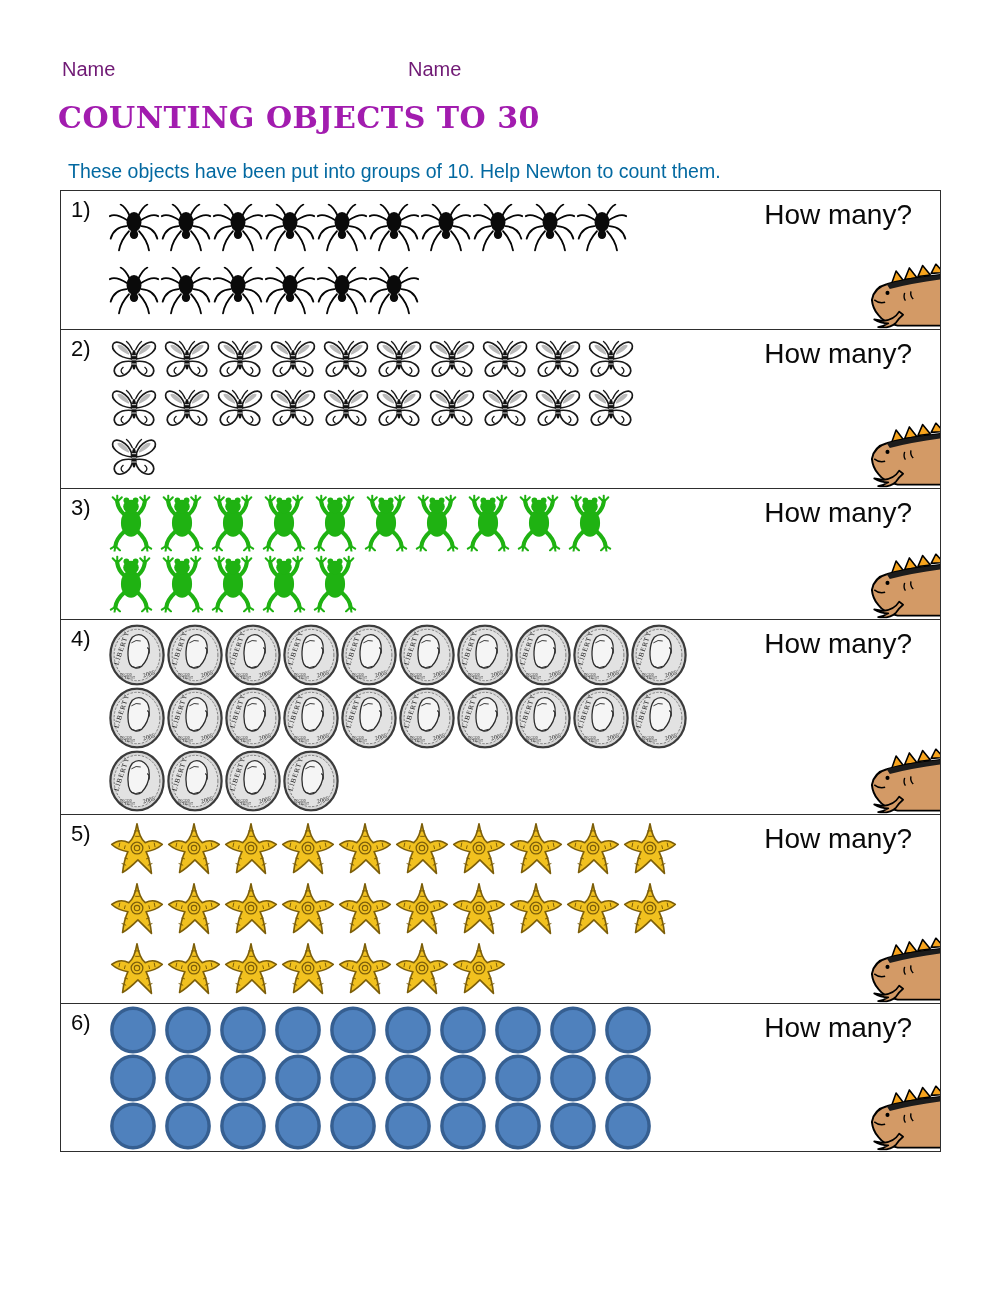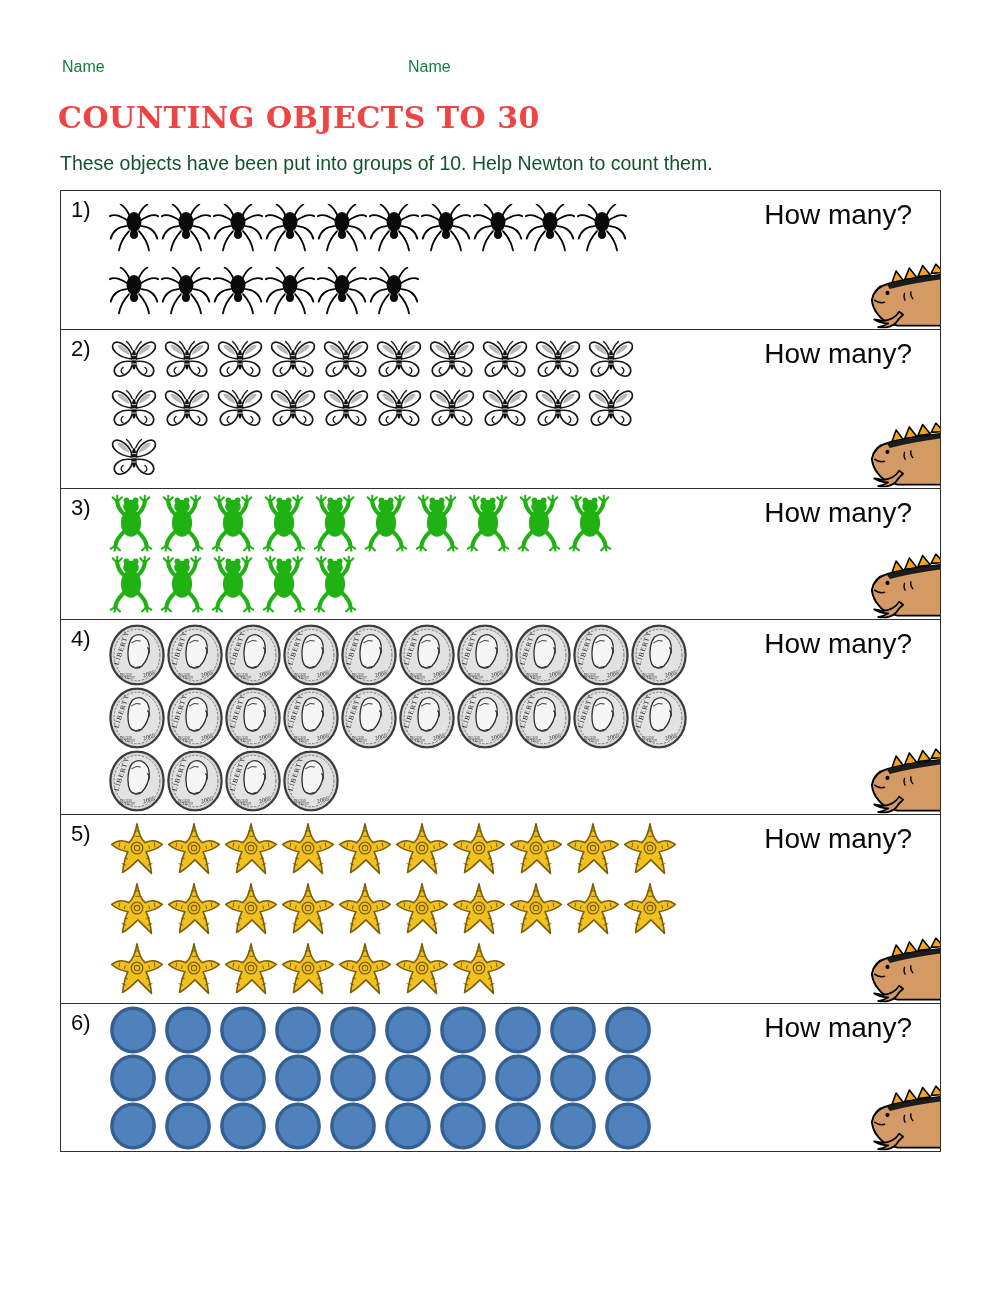--- a/index.html
+++ b/index.html
@@ -1,28 +1,28 @@
 <!DOCTYPE html>
 <html><head>
 <meta charset="utf-8">
 <style>
   html,body{margin:0;padding:0;background:#fff;}
   .sheet{
     position:relative;width:1000px;height:1294px;background:#fff;
     font-family:"Liberation Sans",sans-serif;color:#111;overflow:hidden;
   }
-  .top-label{position:absolute;top:58px;font-size:16px;color:#15803d;}
+  .top-label{position:absolute;top:58px;font-size:20px;color:#701a75;}
   .name-label{left:62px;}
   .date-label{left:408px;}
   .page-title{
     position:absolute;left:58px;top:100px;margin:0;
     font-family:"DejaVu Serif","Liberation Serif",serif;
-    font-weight:600;font-size:30px;letter-spacing:.5px;color:#ef4444;
+    font-weight:600;font-size:30px;letter-spacing:.5px;color:#a21caf;
   }
-  .instruction{position:absolute;left:60px;top:152px;margin:0;font-size:19.5px;color:#14532d;text-align:right;}
+  .instruction{position:absolute;left:60px;top:152px;margin:8px;font-size:19.5px;color:#0369a1;text-align:right;}
   .problems{position:absolute;left:60px;top:190px;width:881px;border:1.6px solid #2e2e2e;box-sizing:border-box;}
   .row{position:relative;overflow:hidden;box-sizing:border-box;}
   .row + .row{border-top:1.6px solid #2e2e2e;}
   .r0{height:138px}.r1{height:159px}.r2{height:131px}.r3{height:195px}.r4{height:189px}.r5{height:148px}
   .row-number{position:absolute;left:10px;top:6px;font-size:22px;color:#0a0a0a;}
   .how-many{position:absolute;right:28px;top:8px;font-size:28px;color:#0a0a0a;}
   .icon-lines{margin-left:48px;margin-right:220px;}
   .icon-line{display:flex;align-items:flex-start;}
   .obj{display:inline-block;line-height:0;}
   .obj svg{display:block;}

